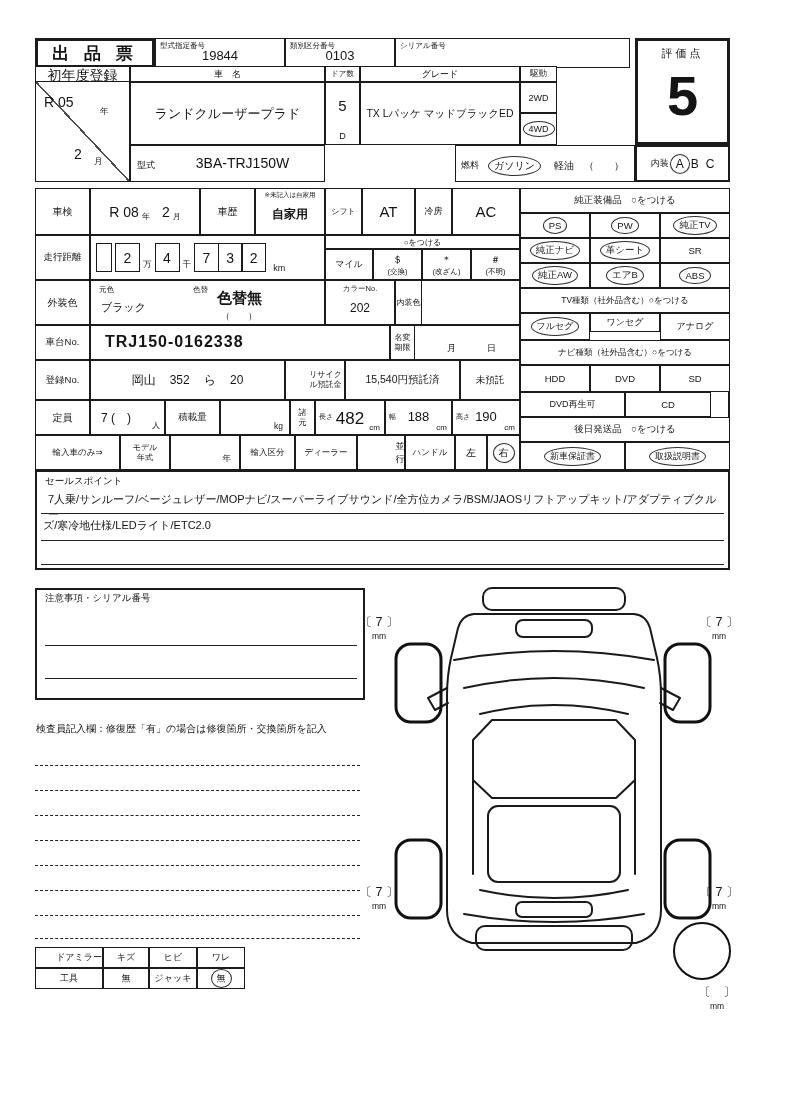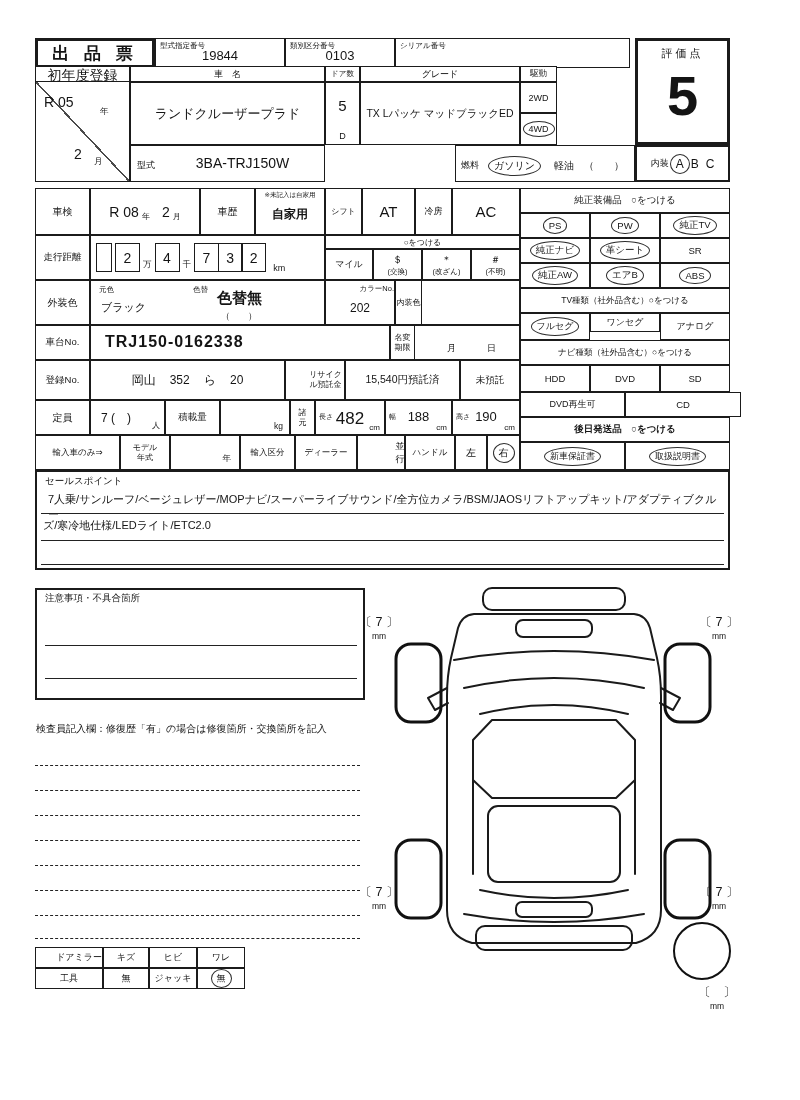--- a/index.html
+++ b/index.html
@@ -181,21 +181,21 @@
       <span>外装色</span>
     </div>
   <div class="c" style="left:90px;top:280px;width:235px;height:45px;">
     <span class="nb vsm" style="position:absolute;left:8px;top:4px;">元色</span>
     <span class="nb" style="position:absolute;left:10px;top:19px;font-size:11px;">ブラック</span>
     <span class="nb vsm" style="position:absolute;left:102px;top:4px;">色替</span>
     <span class="nb" style="position:absolute;left:126px;top:8px;font-size:15px;font-weight:bold;">色替無</span>
     <span class="nb" style="position:absolute;left:130px;top:29px;font-size:9px;">（　　）</span>
   </div>
   <div class="c" style="left:325px;top:280px;width:70px;height:45px;">
-    <div class="nb vsm" style="position:absolute;left:0;right:0;top:3px;text-align:right;">カラーNo.</div>
+    <div class="nb vsm" style="position:absolute;left:0;right:0;top:3px;text-align:center;">カラーNo.</div>
     <div class="nb" style="position:absolute;left:0;right:0;top:20px;text-align:center;font-size:12px;">202</div>
   </div>
   <div class="c" style="left:395px;top:280px;width:125px;height:45px;">
     <div class="nb wrap2" style="position:absolute;left:0;top:0;bottom:0;width:26px;border-right:1.4px solid #1b1b1b;font-size:8px;display:flex;align-items:center;justify-content:center;">
         <span>内装色</span>
       </div>
   </div>
 
   <div class="c fc" style="left:35px;top:325px;width:55px;height:35px;font-size:9.5px;">
       <span>車台No.</span>
@@ -343,44 +343,44 @@
     </div>
   <div class="c fc opt" style="left:590px;top:365px;width:70px;height:27px;">
       <span>DVD</span>
     </div>
   <div class="c fc opt" style="left:660px;top:365px;width:70px;height:27px;">
       <span>SD</span>
     </div>
   <div class="c fc" style="left:520px;top:392px;width:105px;height:25px;font-size:9px;">
       <span>DVD再生可</span>
     </div>
-  <div class="c fc" style="left:625px;top:392px;width:116px;height:25px;font-size:9.5px;">
+  <div class="c fc" style="left:625px;top:392px;width:86px;height:25px;font-size:9.5px;">
       <span>CD</span>
     </div>
 
-  <div class="c fc" style="left:520px;top:417px;width:210px;height:25px;font-size:9.5px;font-weight:bold;">
+  <div class="c fc" style="left:520px;top:417px;width:210px;height:25px;font-size:9.5px;">
       <span>後日発送品　○をつける</span>
     </div>
   <div class="c fc" style="left:520px;top:442px;width:105px;height:28px;font-size:9px;">
       <span class="circled">新車保証書</span>
     </div>
   <div class="c fc" style="left:625px;top:442px;width:105px;height:28px;font-size:9px;">
       <span class="circled">取扱説明書</span>
     </div>
 
   <div class="c" style="left:35px;top:470px;width:695px;height:100px;border-width:2.6px;background:transparent;"></div>
   <span class="nb" style="position:absolute;left:45px;top:475px;font-size:9.5px;">セールスポイント</span>
   <div class="nb" style="position:absolute;left:48px;top:492px;width:672px;font-size:11px;">7人乗/サンルーフ/ベージュレザー/MOPナビ/スーパーライブサウンド/全方位カメラ/BSM/JAOSリフトアップキット/アダプティブクルー</div>
   <div class="solidline" style="left:41px;top:513px;width:683px;"></div>
   <div class="nb" style="position:absolute;left:43px;top:518px;width:672px;font-size:11px;">ズ/寒冷地仕様/LEDライト/ETC2.0</div>
   <div class="solidline" style="left:41px;top:540px;width:683px;"></div>
   <div class="solidline" style="left:41px;top:564px;width:683px;"></div>
 
   <div class="c" style="left:35px;top:588px;width:330px;height:112px;border-width:2px;background:transparent;"></div>
-  <span class="nb" style="position:absolute;left:45px;top:592px;font-size:9.5px;">注意事項・不具合箇所</span>
+  <span class="nb" style="position:absolute;left:45px;top:592px;font-size:9.5px;">注意事項・シリアル番号</span>
   <div class="solidline" style="left:45px;top:645px;width:312px;"></div>
   <div class="solidline" style="left:45px;top:678px;width:312px;"></div>
 
   <span class="nb" style="position:absolute;left:36px;top:722px;font-size:10px;">検査員記入欄：修復歴「有」の場合は修復箇所・交換箇所を記入</span>
   <div class="dashline" style="left:35px;top:765px;width:325px;"></div>
   <div class="dashline" style="left:35px;top:790px;width:325px;"></div>
   <div class="dashline" style="left:35px;top:815px;width:325px;"></div>
   <div class="dashline" style="left:35px;top:840px;width:325px;"></div>
   <div class="dashline" style="left:35px;top:865px;width:325px;"></div>
   <div class="dashline" style="left:35px;top:890px;width:325px;"></div>

